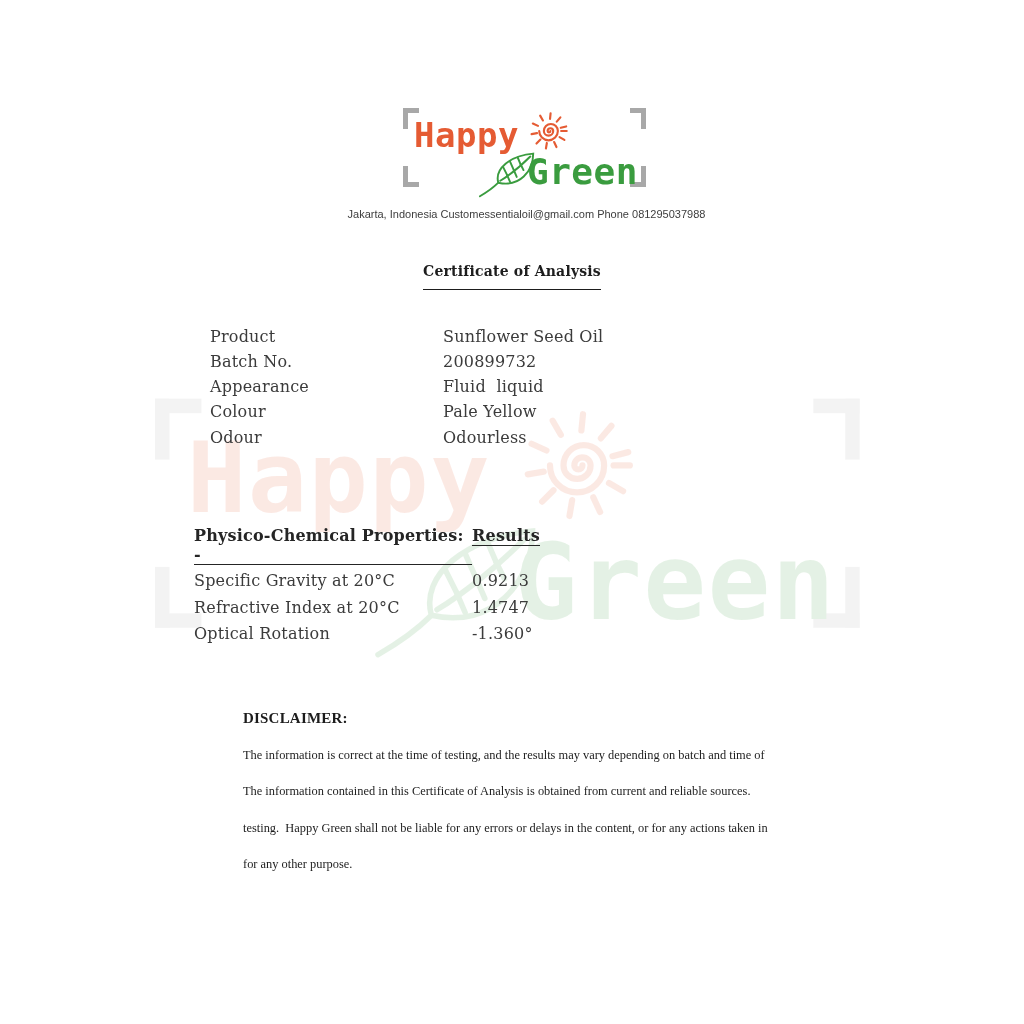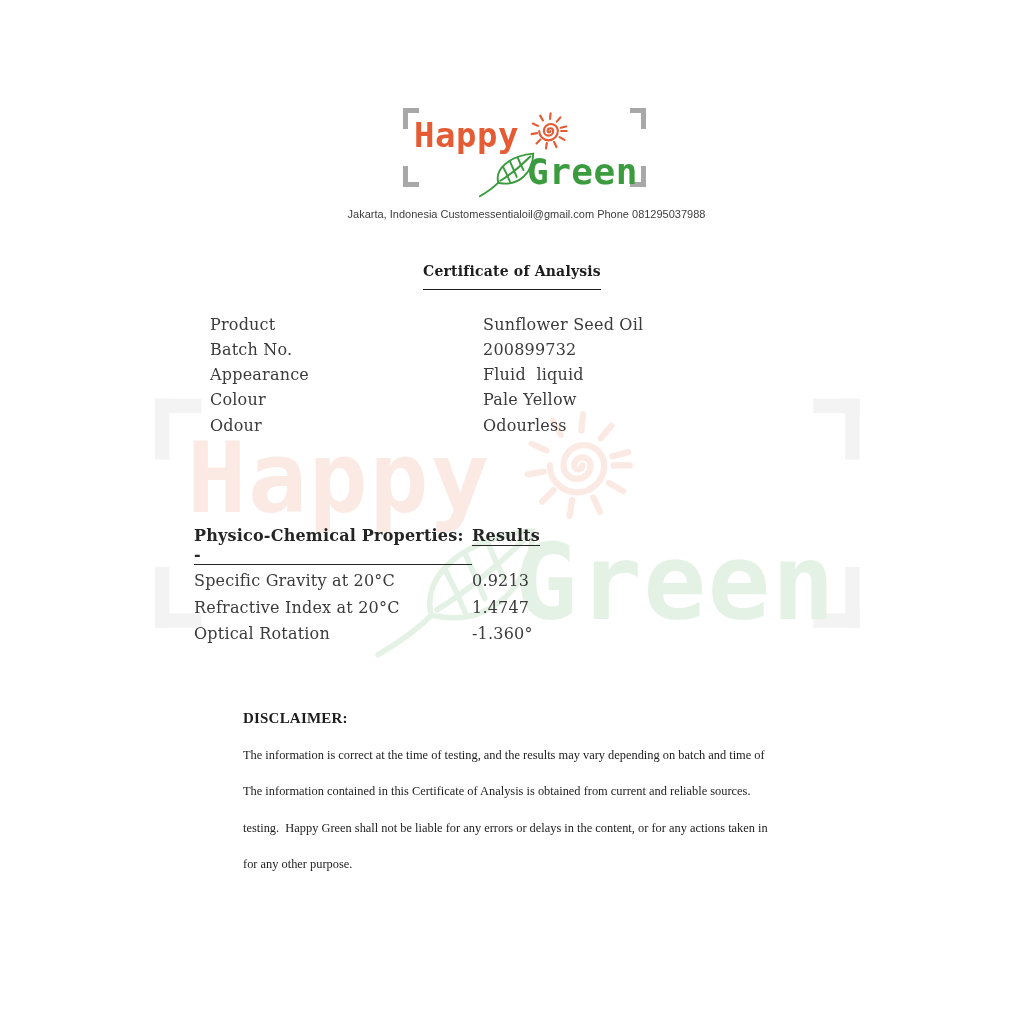--- a/index.html
+++ b/index.html
@@ -49,24 +49,24 @@
     position:absolute;left:0;right:0;top:261px;z-index:1;text-align:center;
   }
   .title{
     display:inline-block;
     font-size:14px;font-weight:bold;color:#1d1d1d;
     border-bottom:1.6px solid #1d1d1d;padding-bottom:10px;
     letter-spacing:0.2px;
   }
 
   
-  .ptable{position:absolute;left:210px;top:312px;z-index:1;}
+  .ptable{position:absolute;left:210px;top:324px;z-index:1;}
   .ptable .row{display:flex;line-height:25.15px;font-size:16px;color:#3b3b3b;letter-spacing:0.2px;}
   .ptable .lbl{width:233px;flex:0 0 233px;}
-  .ptable .val{white-space:pre-wrap;margin-left:40px;}
+  .ptable .val{white-space:pre-wrap;}
 
   
   .props{position:absolute;left:194px;top:522px;z-index:1;}
   .props .row{display:flex;line-height:26.45px;font-size:16px;color:#3b3b3b;letter-spacing:0.2px;}
   .props .lbl{width:278px;flex:0 0 278px;}
   .props .hrow{font-weight:bold;color:#252525;}
   .props .hrow .u{display:inline-block;border-bottom:1.6px solid #252525;line-height:19px;margin-top:4px;}
   .props .val{white-space:pre-wrap;}
 
   

